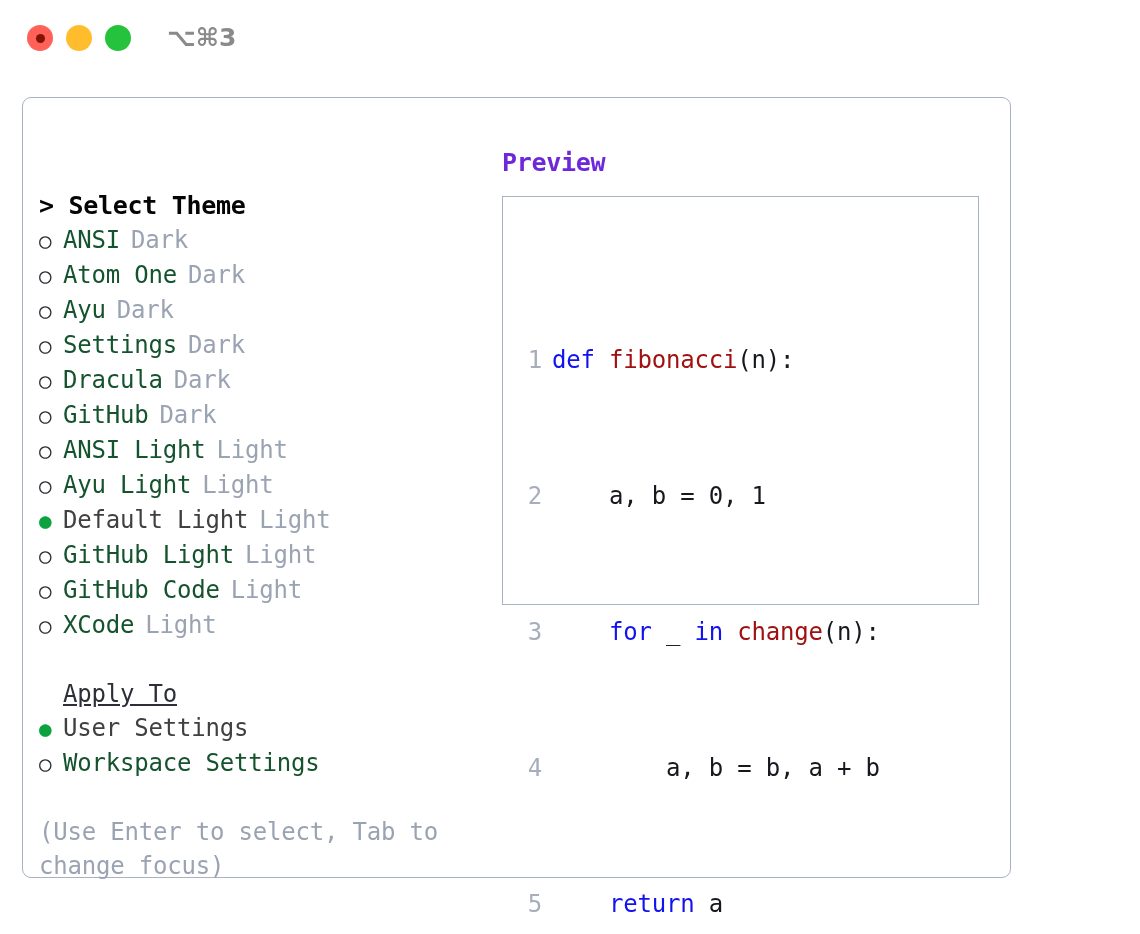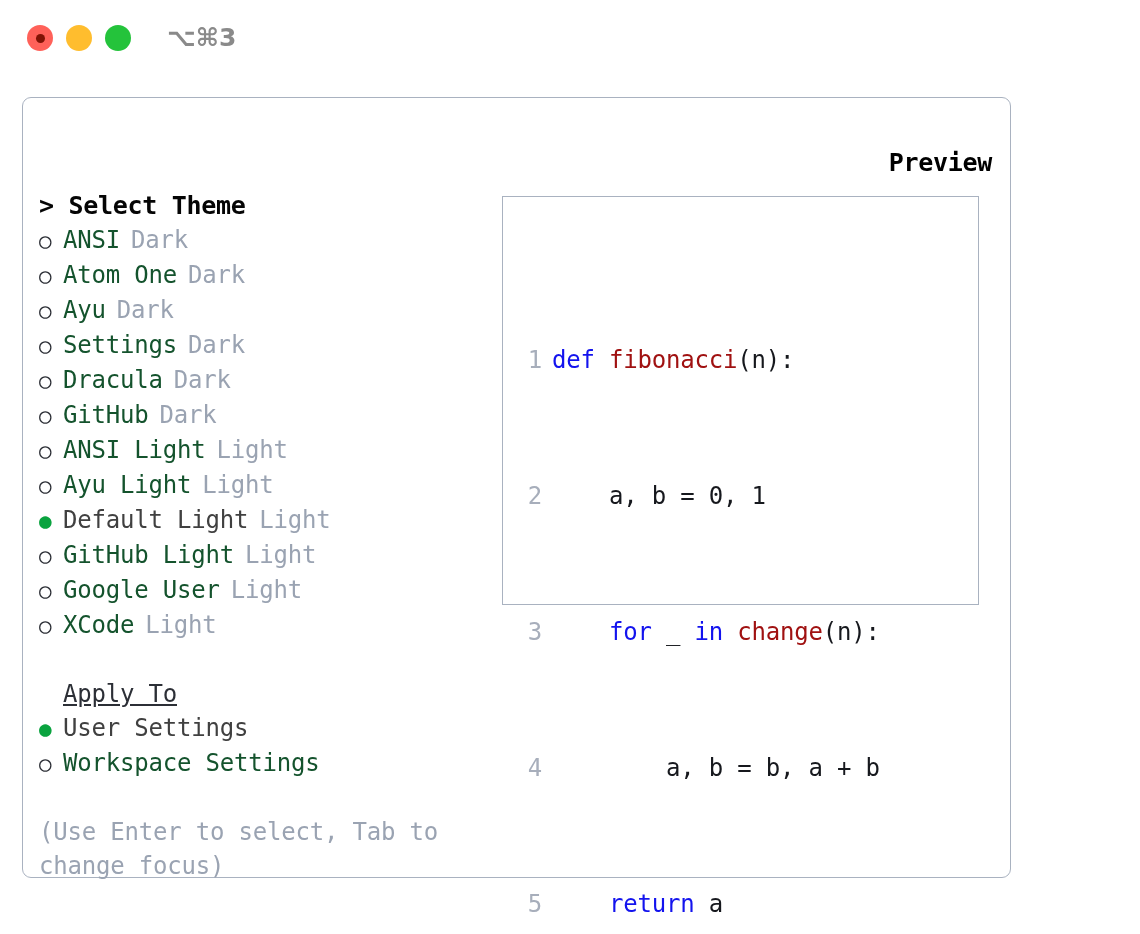--- a/index.html
+++ b/index.html
@@ -134,24 +134,23 @@
 
   
   .right-col {
     position: absolute;
     left: 479px; top: 48px;
     width: 490px;
   }
   .preview-title {
     font-size: 25px;
     font-weight: 700;
-    color: #000000;
+    color: #6d28d9;
     line-height: 34px;
     letter-spacing: -0.3px;
-    text-align: right;
   }
   .preview-box {
     margin-top: 16px;
     width: 477px;
     height: 409px;
     border: 1.5px solid #a9b2c0;
     box-sizing: border-box;
     background: #ffffff;
     position: relative;
   }
@@ -244,21 +243,21 @@
           <span class="opt-label">Default Light</span>
           <span class="opt-tag">Light</span>
         </div>
         <div class="opt-row">
           <span class="marker">○</span>
           <span class="opt-label">GitHub Light</span>
           <span class="opt-tag">Light</span>
         </div>
         <div class="opt-row">
           <span class="marker">○</span>
-          <span class="opt-label">Google User</span>
+          <span class="opt-label">GitHub Code</span>
           <span class="opt-tag">Light</span>
         </div>
         <div class="opt-row">
           <span class="marker">○</span>
           <span class="opt-label">XCode</span>
           <span class="opt-tag">Light</span>
         </div>
       </div>
 
       <div class="spacer-row"></div>

